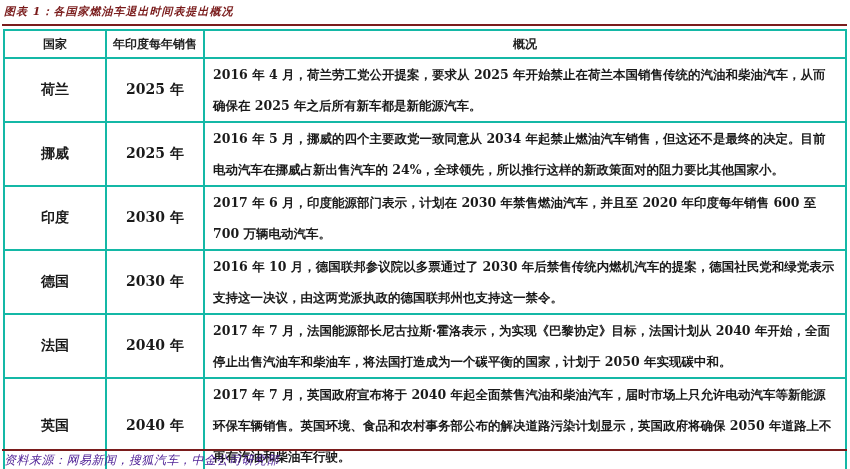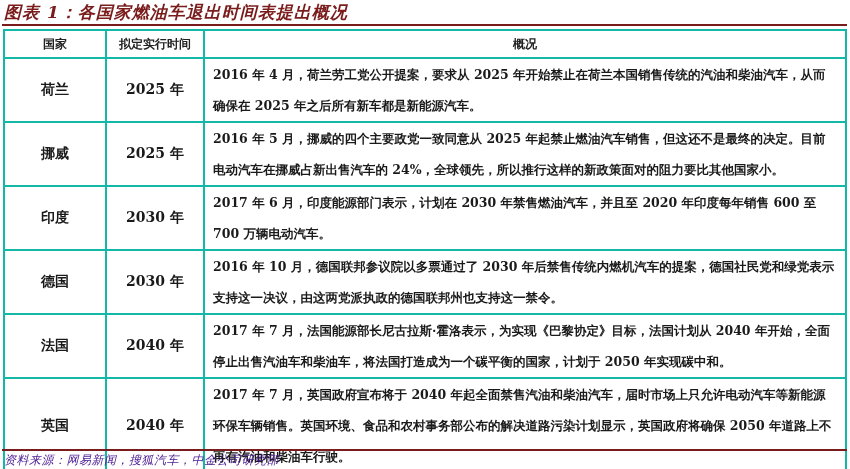--- a/index.html
+++ b/index.html
@@ -1,19 +1,19 @@
 <!DOCTYPE html>
 <html><head>
 <meta charset="utf-8">
 <style>
   html, body { margin: 0; padding: 0; background: #ffffff; }
   body { width: 850px; height: 469px; position: relative; overflow: hidden;
          font-family: "DejaVu Serif", "Liberation Serif", serif; color: #1a1a1a; }
   .title { position: absolute; left: 4px; top: 2px; height: 20px; line-height: 20px;
-           font-size: 17px; font-style: italic; color: #7a1c1c; font-weight: bold; letter-spacing: 1px; }
+           font-size: 11px; font-style: italic; color: #7a1c1c; font-weight: bold; letter-spacing: 1px; }
   .rule-top { position: absolute; left: 2px; top: 24px; width: 845px; height: 2px; background: #7a1c1c; }
   .rule-bottom { position: absolute; left: 2px; top: 449px; width: 845px; height: 2px; background: #7a1c1c; }
   table.main { position: absolute; left: 3px; top: 29px; width: 842px; border-collapse: collapse;
                table-layout: fixed; }
   table.main td, table.main th { border: 2px solid #14b8a6; padding: 0; font-weight: bold; }
   th { height: 26px; font-size: 12px; text-align: center; color: #222; }
   td.country, td.year { text-align: center; font-size: 14px; }
   td.desc { font-size: 12.5px; line-height: 31px; padding: 0 8px !important; text-align: left; }
   tr.r2 td { height: 62px; }
   tr.r3 td { height: 77px; }
@@ -28,32 +28,32 @@
 
 <table class="main">
   <colgroup>
     <col style="width:102px">
       <col style="width:98px">
       <col style="width:642px">
   </colgroup>
   <tbody>
       <tr>
     <th>国家</th>
-    <th>拟定实行时间</th>
+    <th>年印度每年销售</th>
     <th>概况</th>
   </tr>
   <tr class="r2">
     <td class="country">荷兰</td>
     <td class="year">2025 年</td>
     <td class="desc">2016 年 4 月，荷兰劳工党公开提案，要求从 2025 年开始禁止在荷兰本国销售传统的汽油和柴油汽车，从而确保在 2025 年之后所有新车都是新能源汽车。</td>
   </tr>
   <tr class="r2">
     <td class="country">挪威</td>
     <td class="year">2025 年</td>
-    <td class="desc">2016 年 5 月，挪威的四个主要政党一致同意从 2025 年起禁止燃油汽车销售，但这还不是最终的决定。目前电动汽车在挪威占新出售汽车的 24%，全球领先，所以推行这样的新政策面对的阻力要比其他国家小。</td>
+    <td class="desc">2016 年 5 月，挪威的四个主要政党一致同意从 2034 年起禁止燃油汽车销售，但这还不是最终的决定。目前电动汽车在挪威占新出售汽车的 24%，全球领先，所以推行这样的新政策面对的阻力要比其他国家小。</td>
   </tr>
   <tr class="r2">
     <td class="country">印度</td>
     <td class="year">2030 年</td>
     <td class="desc">2017 年 6 月，印度能源部门表示，计划在 2030 年禁售燃油汽车，并且至 2020 年印度每年销售 600 至 700 万辆电动汽车。</td>
   </tr>
   <tr class="r2">
     <td class="country">德国</td>
     <td class="year">2030 年</td>
     <td class="desc">2016 年 10 月，德国联邦参议院以多票通过了 2030 年后禁售传统内燃机汽车的提案，德国社民党和绿党表示支持这一决议，由这两党派执政的德国联邦州也支持这一禁令。</td>

